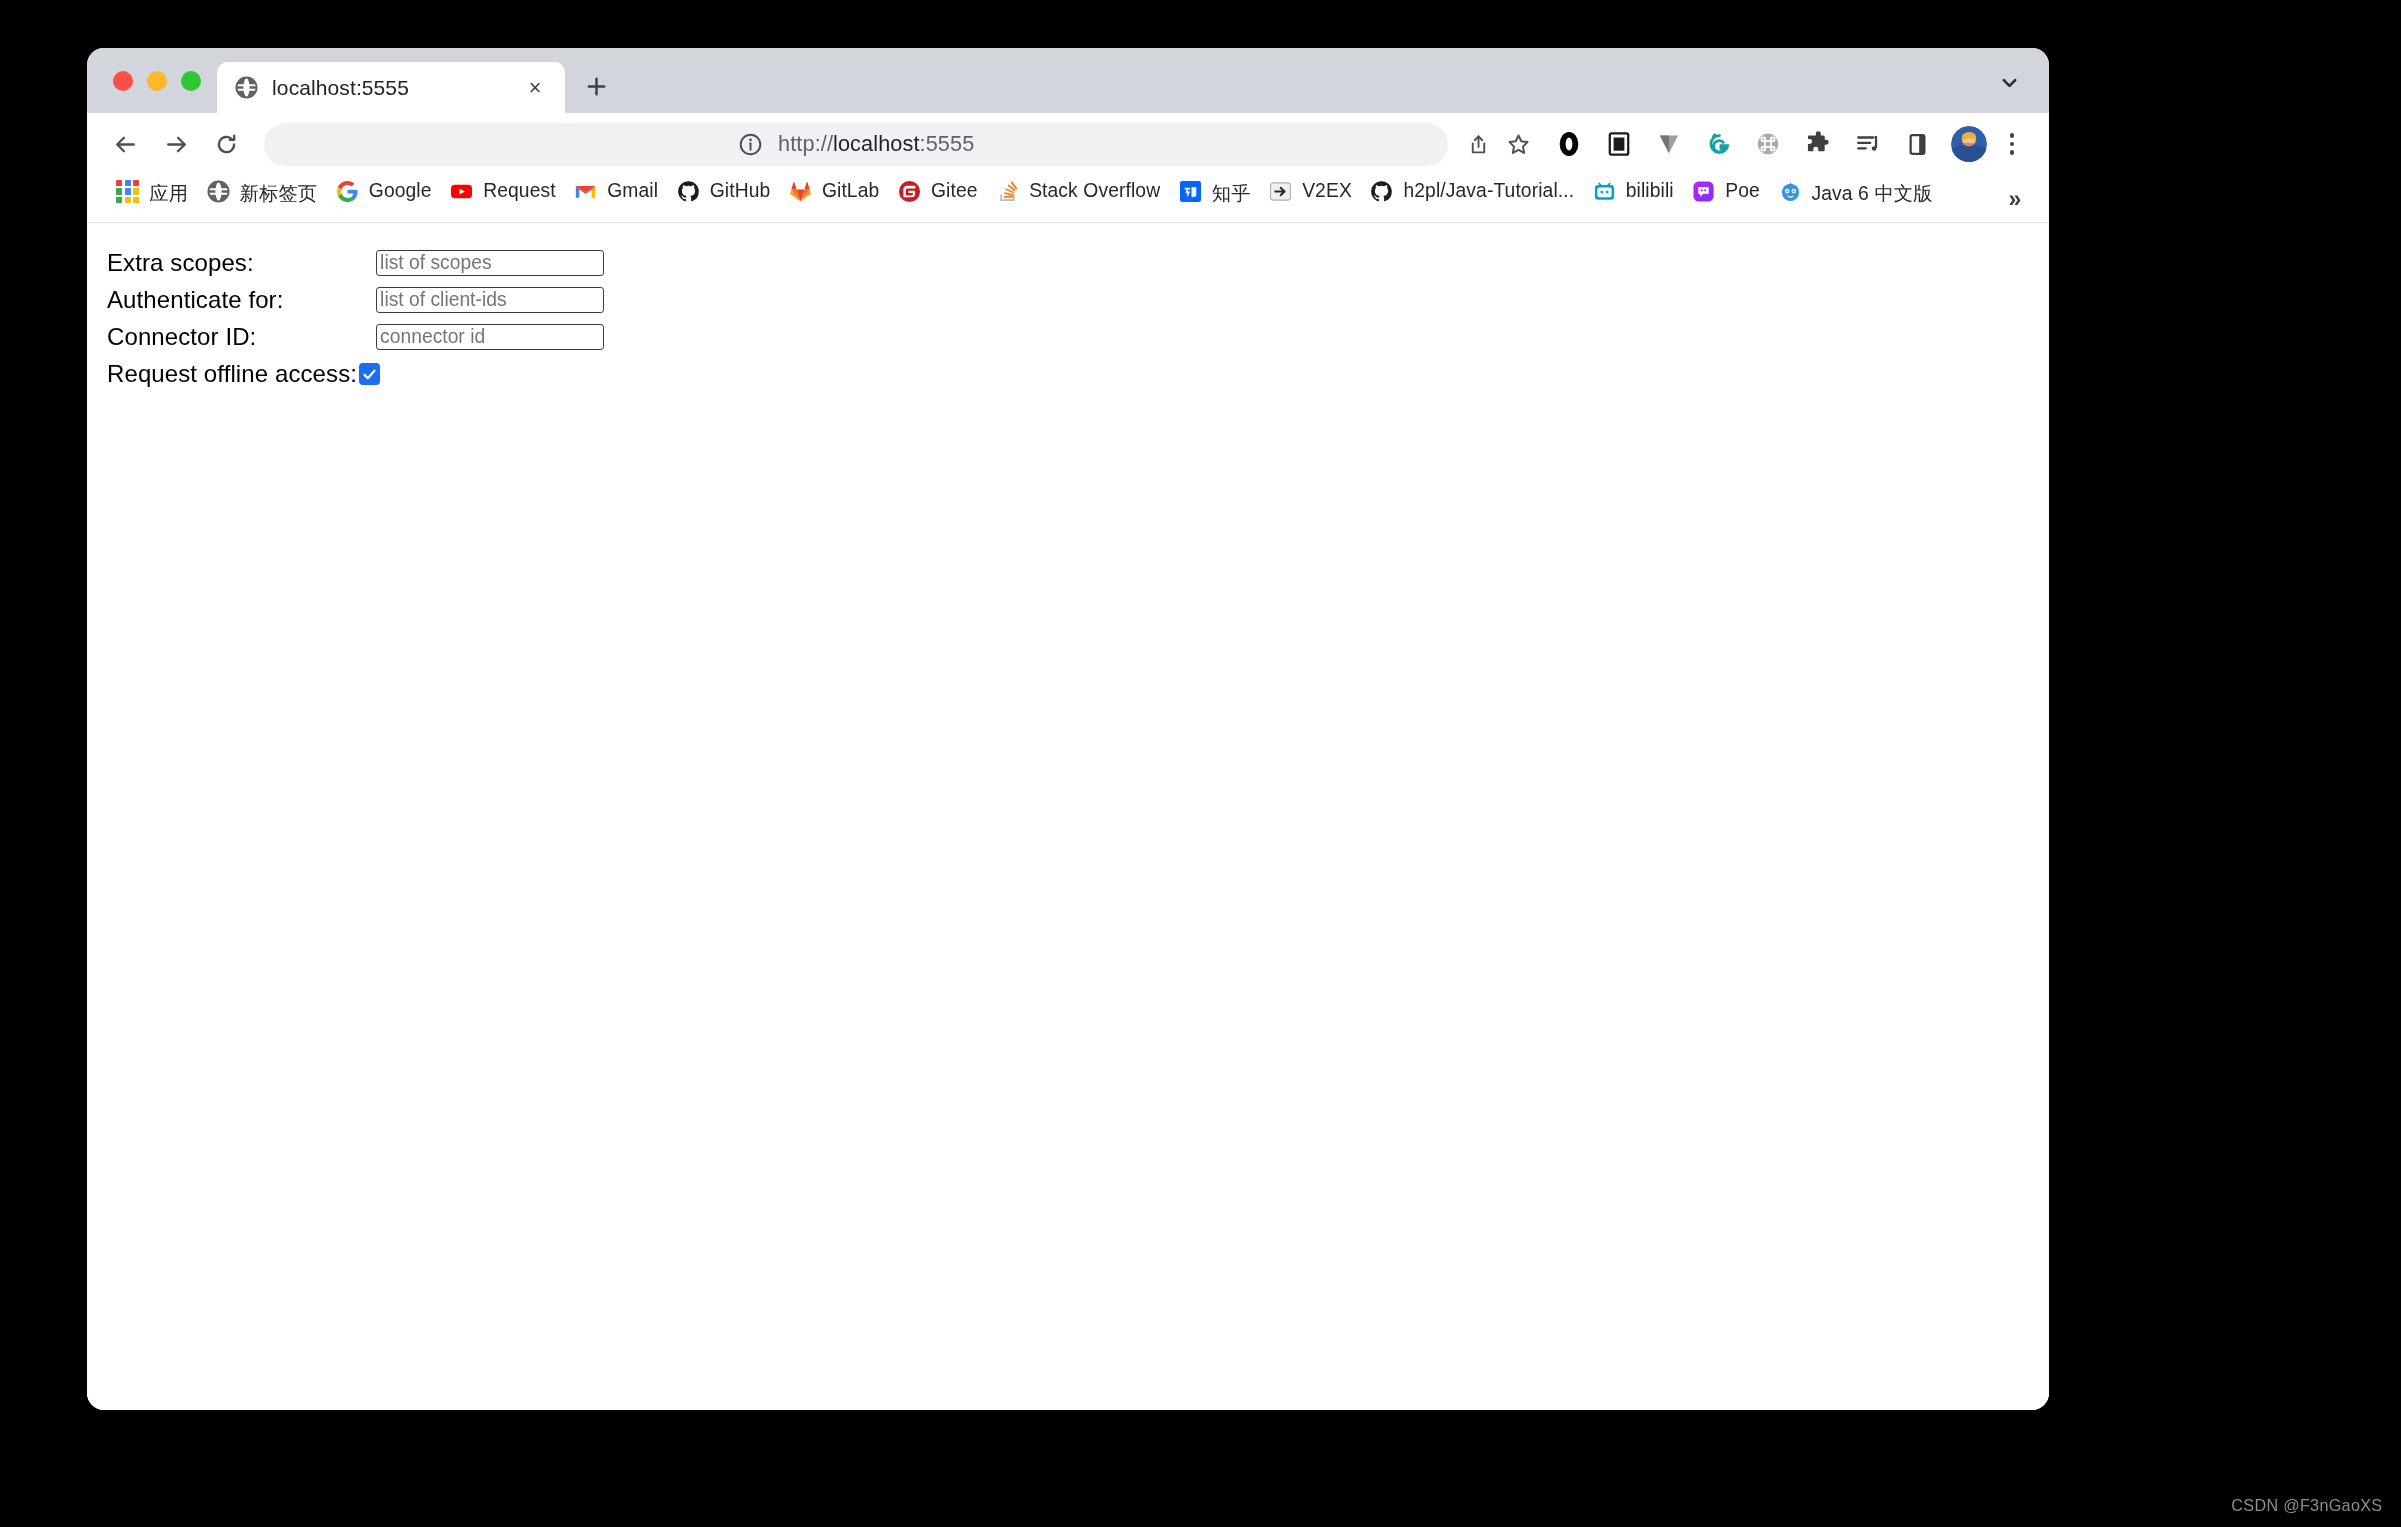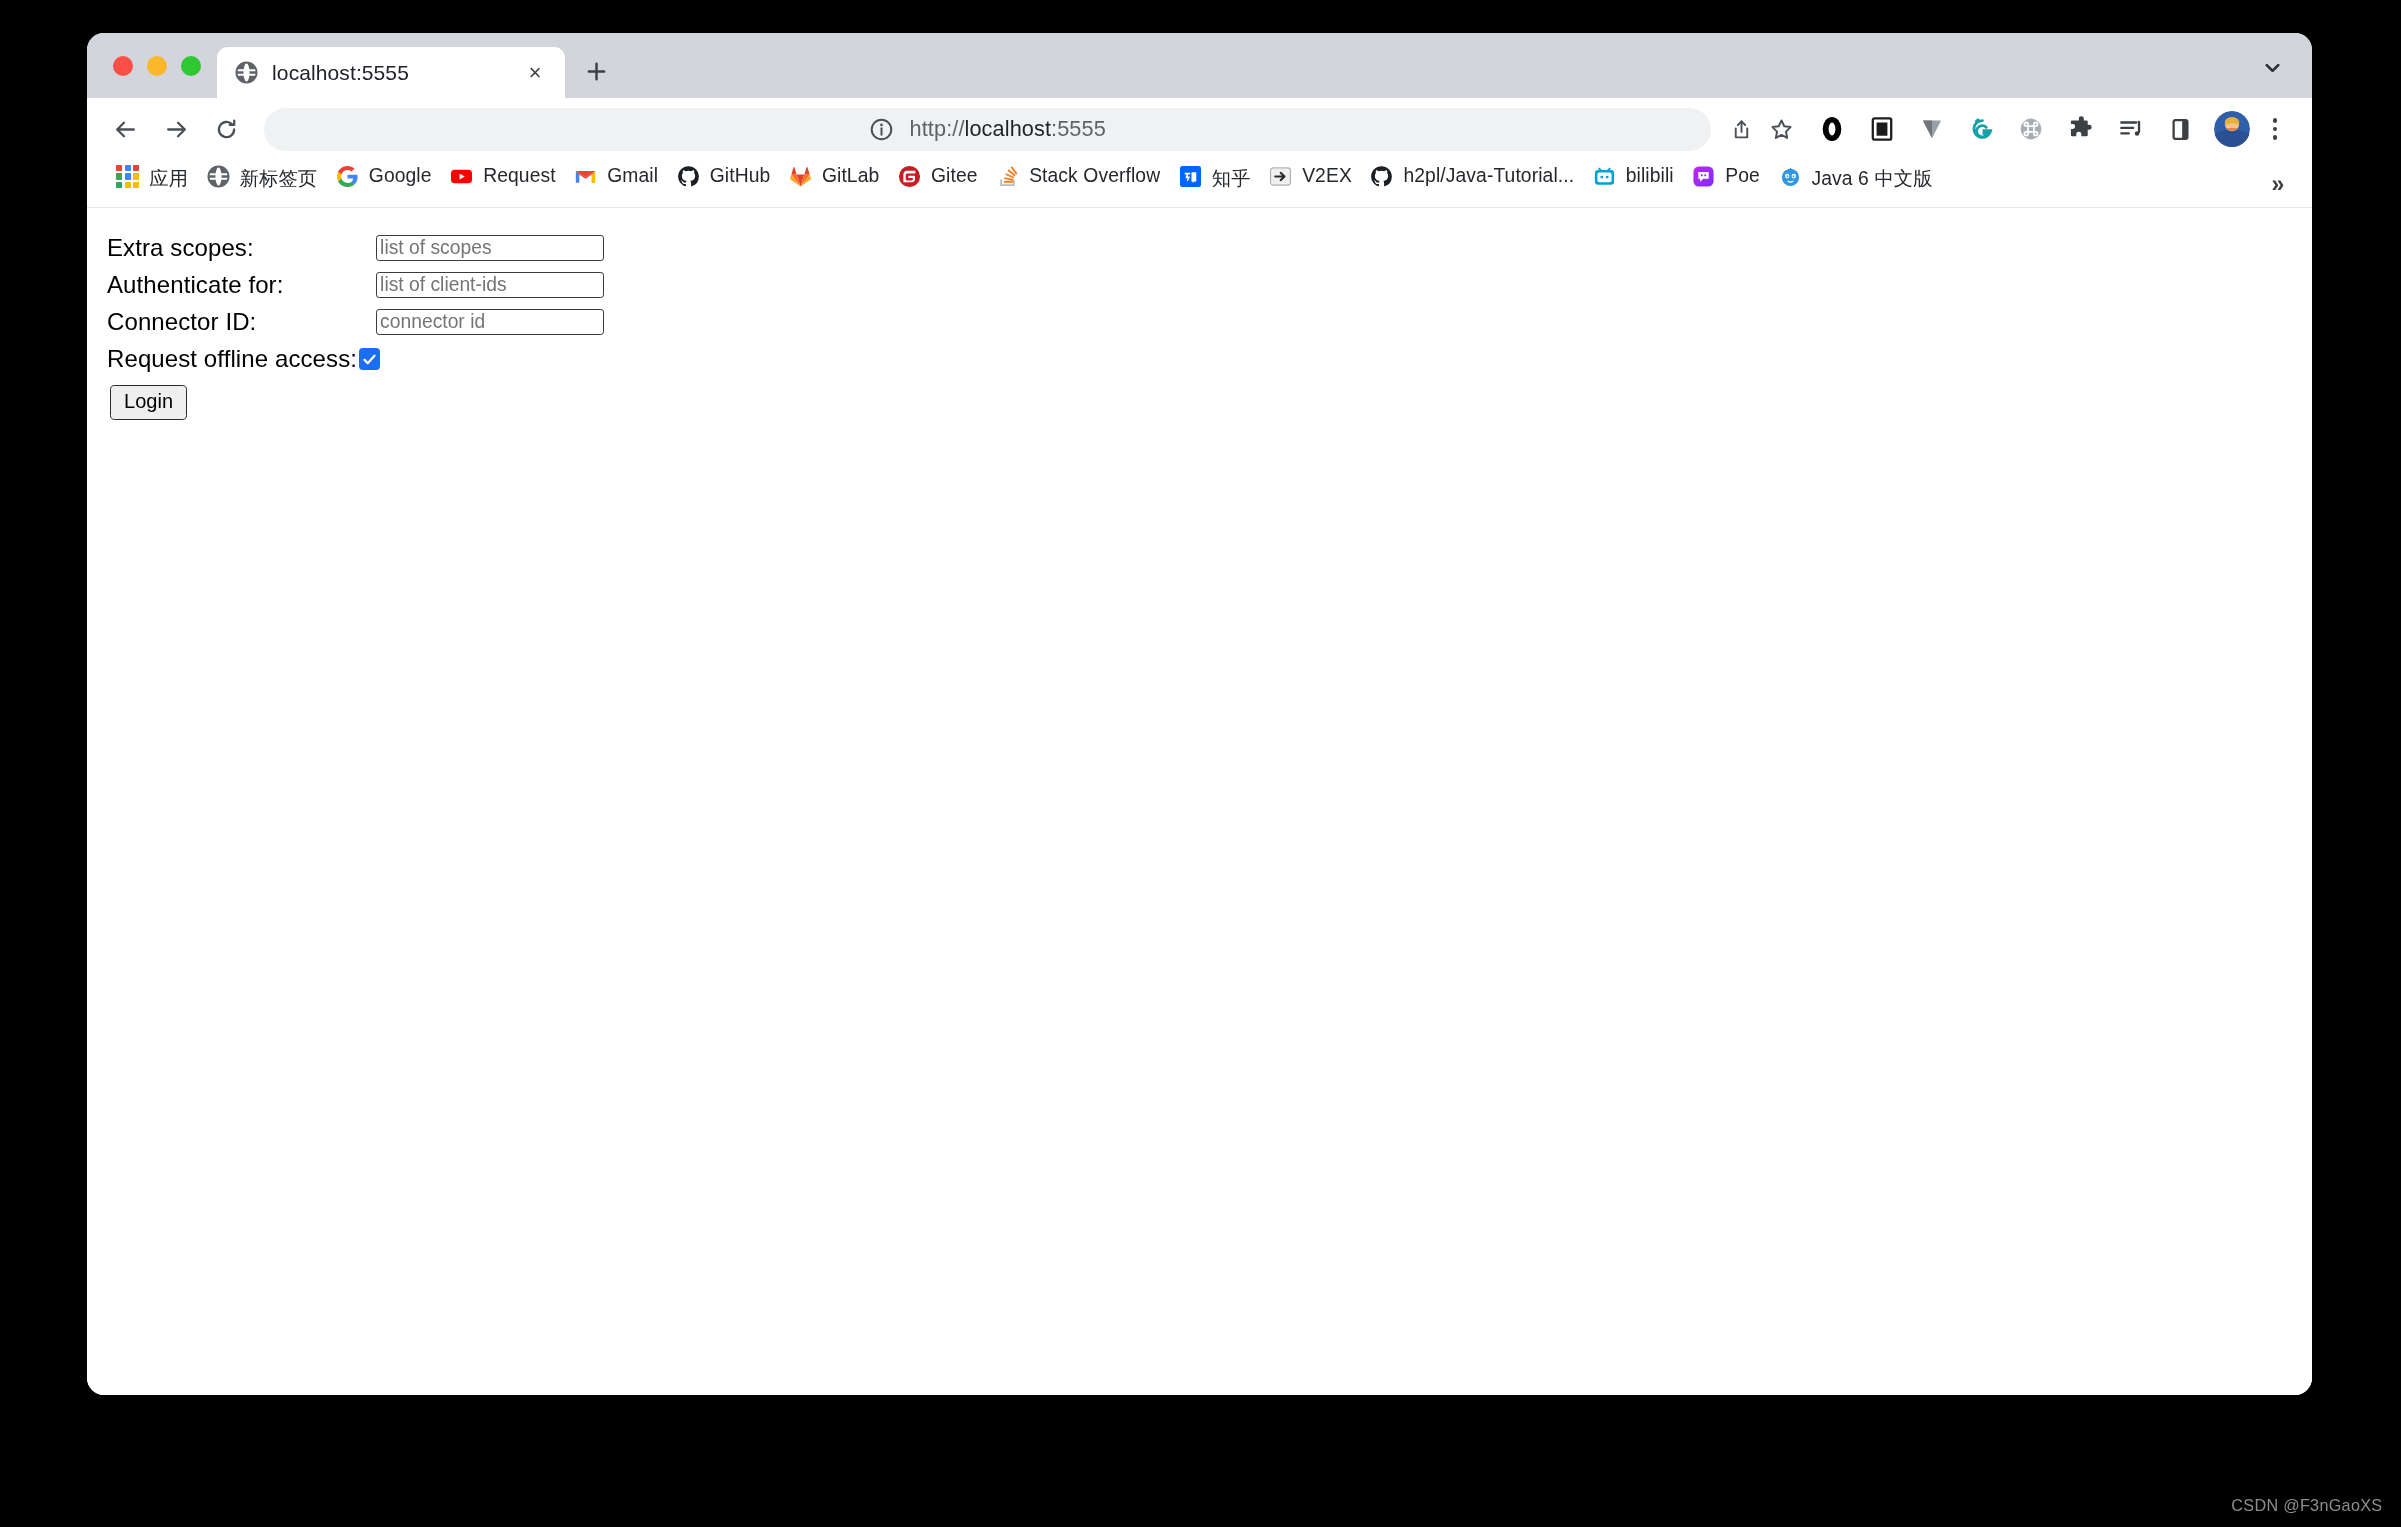--- a/index.html
+++ b/index.html
@@ -12,22 +12,22 @@
   }
   body {
     font-family: "Liberation Sans", sans-serif;
     position: relative;
   }
 
   
   .browser-window {
     position: absolute;
     left: 87px;
-    top: 33px;
-    width: 2225px;
+    top: 48px;
+    width: 1962px;
     height: 1362px;
     border-radius: 17px;
     overflow: hidden;
     background: #ffffff;
     box-shadow: 0 1.5px 7.7px rgba(0,0,0,0.4);
   }
 
   
   .tab-strip {
     position: relative;
@@ -698,21 +698,18 @@
 
     <div class="form-row">
       <span class="form-label">Request offline access:</span>
       <span class="checkbox">
         <svg viewBox="0 0 24 24" width="17" height="17">
           <path d="M5 12.6l4.6 4.6L19 6.6" stroke="#ffffff" stroke-width="3.2" fill="none" stroke-linecap="round" stroke-linejoin="round"></path>
         </svg>
       </span>
     </div>
 
-    <div class="login-wrap">
-      <button class="login-btn">Login</button>
-    </div>
   </div>
 
 </div>
 
 <div class="watermark">CSDN @F3nGaoXS</div>
 
 
 </body></html>

